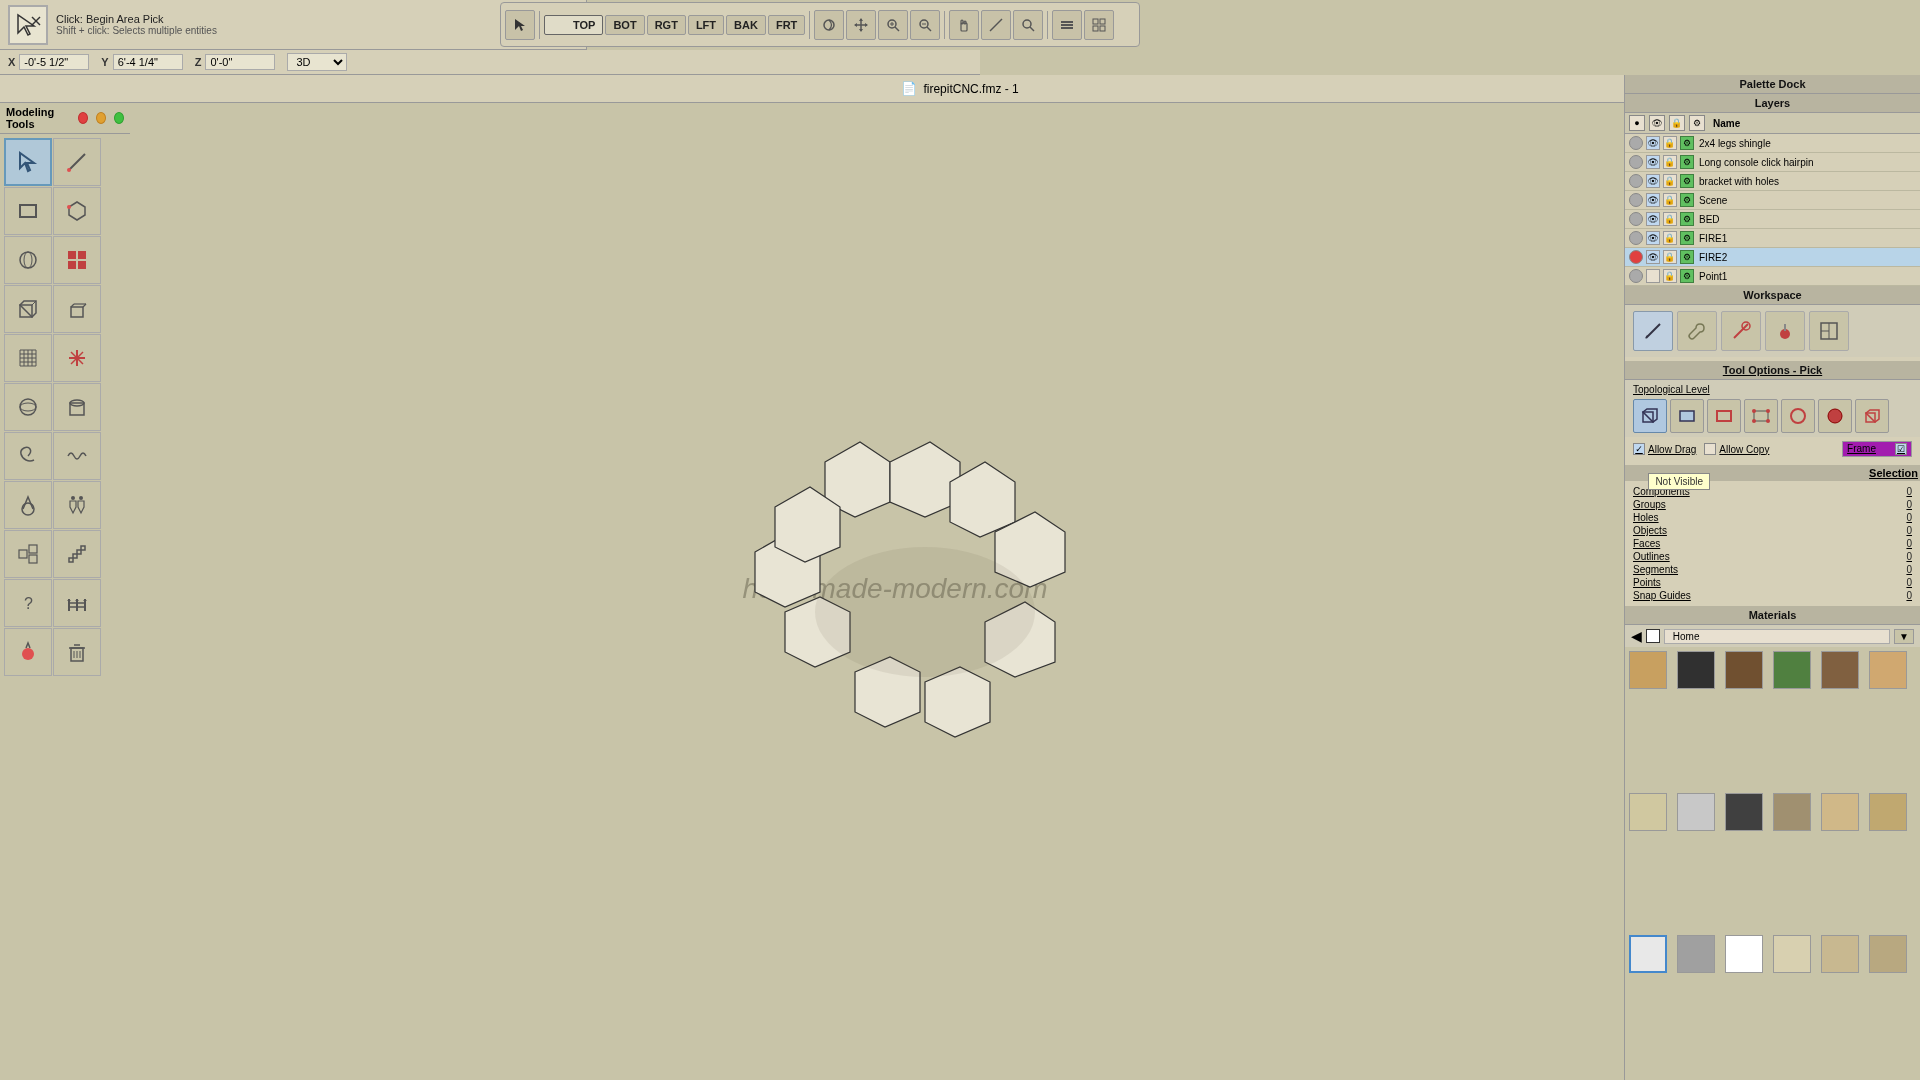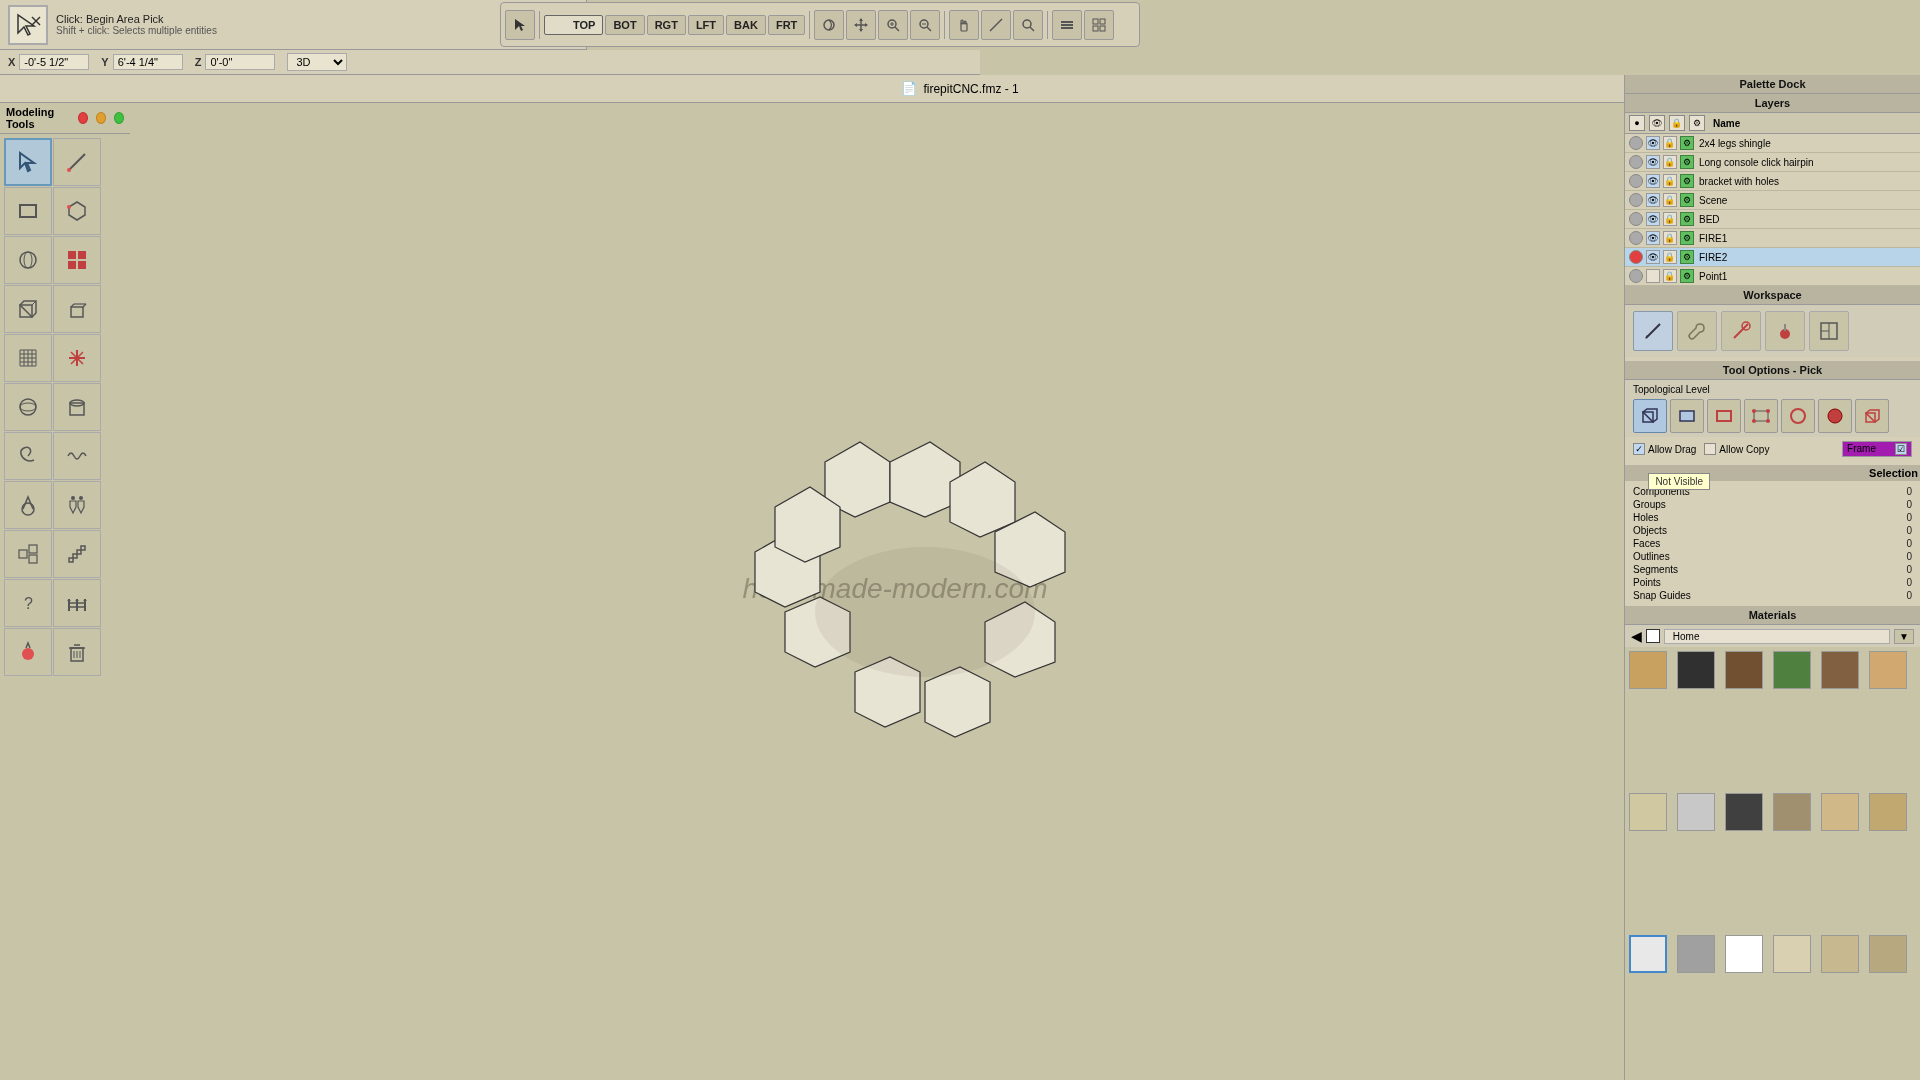--- a/index.html
+++ b/index.html
@@ -157,21 +157,21 @@
     }
 
     .ws-icon-btn {
       width: 40px; height: 40px; background: #c8c4a8; border: 1px solid #aaa;
       display: flex; align-items: center; justify-content: center; cursor: pointer;
       font-size: 16px; border-radius: 2px;
     }
     .ws-icon-btn:first-child { background: #c0d0e0; border-color: #8899aa; }
 
     
-    #tool-options-section { flex: 0 0 auto; margin-top: 4px; }
+    #tool-options-section { flex: 0 0 auto; margin-top: 4px; text-decoration: underline; }
 
     #topological-level {
       padding: 4px 8px; background: #d0ccb8; font-size: 10px;
     }
 
     #topo-icons {
       display: flex; gap: 3px; margin-top: 4px; align-items: center;
     }
 
     .topo-btn {

